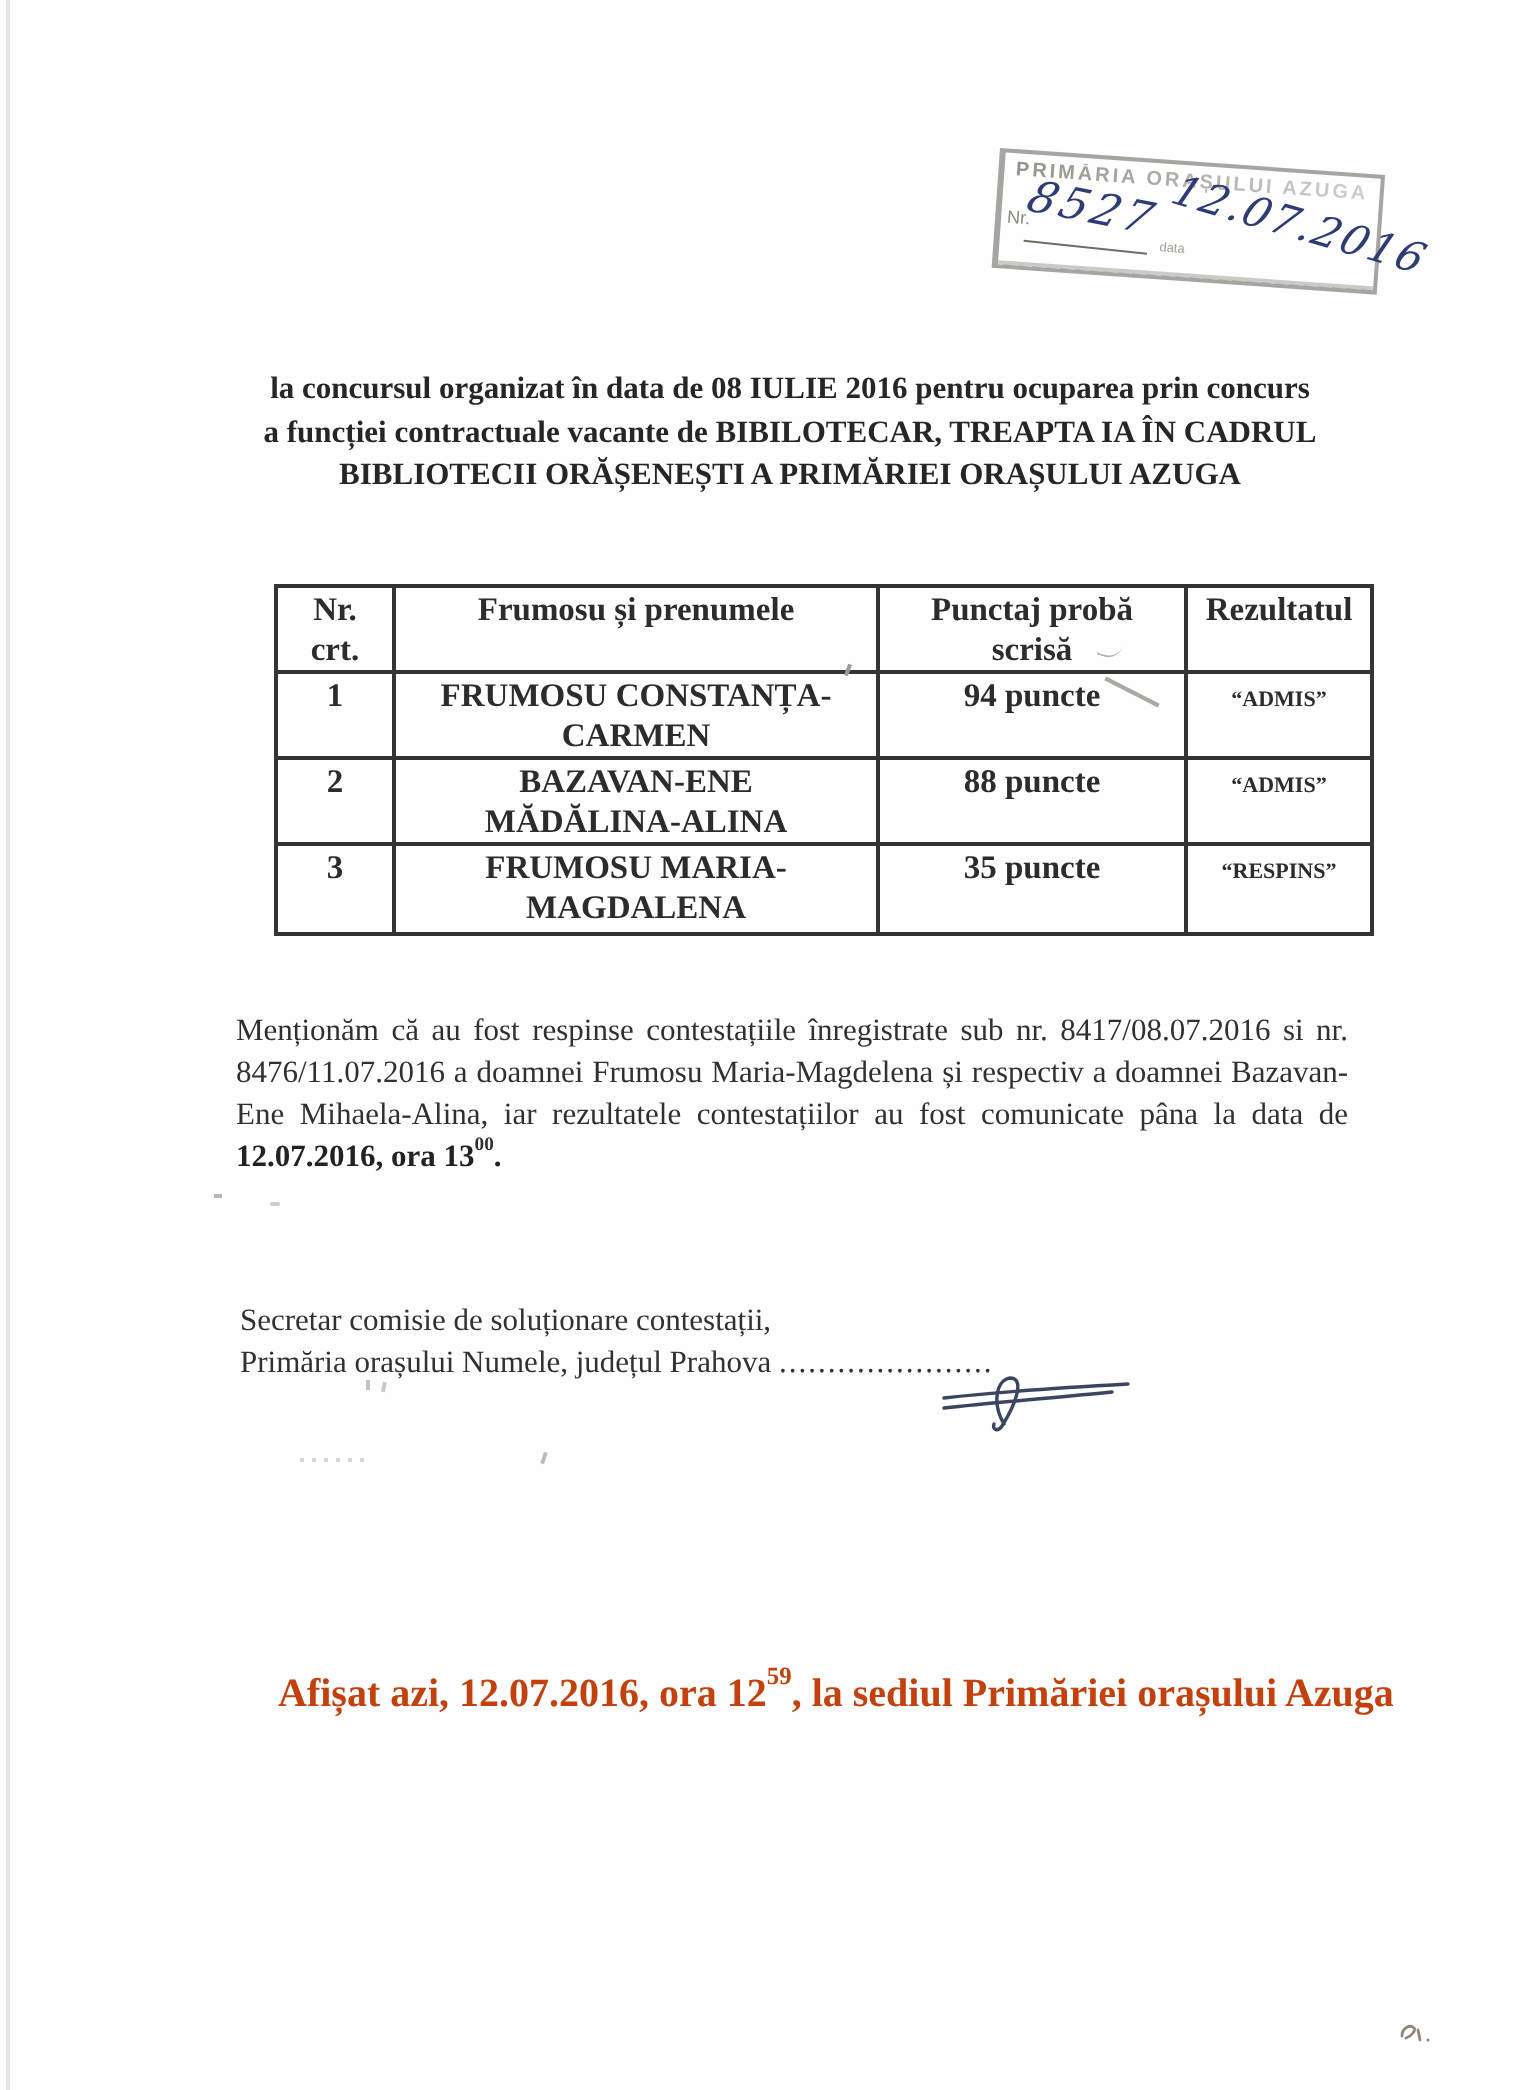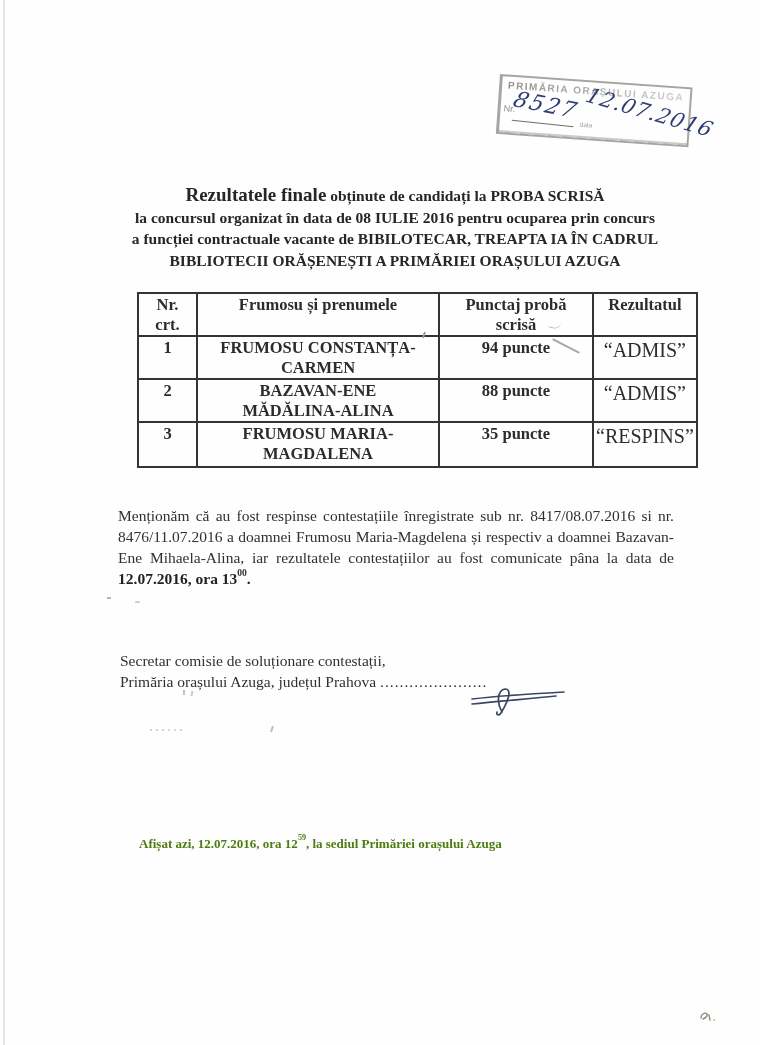--- a/index.html
+++ b/index.html
@@ -41,21 +41,21 @@
   .doc-table{position:absolute;left:137px;top:292px;border-collapse:collapse;}
   .doc-table td,.doc-table th{
     border:2px solid #343434;vertical-align:top;text-align:center;
     padding:1px 2px 0 2px;font-weight:bold;font-size:16.5px;line-height:20px;
     white-space:pre-line;
   }
   .col-nr{width:53px;}
   .col-name{width:236px;}
   .col-score{width:148px;}
   .col-result{width:87px;margin-left:38px;}
-  .doc-table .result{font-weight:normal;font-size:20px;padding-top:3px;}
+  .doc-table .result{font-weight:bold;font-size:11px;padding-top:3px;}
   .doc-table tr.hdr{height:42px;}
   .doc-table tr.r1{height:41px;}
   .doc-table tr.r2{height:42px;}
   .doc-table tr.r3{height:45px;}
 
   
   .paragraph{
     position:absolute;left:118px;top:489px;width:556px;
     font-size:15.5px;line-height:21px;text-align:justify;color:#303030;
   }
@@ -65,21 +65,21 @@
   
   .signature{
     position:absolute;left:120px;top:650px;width:560px;text-align:left;
     font-size:15.5px;line-height:21px;color:#313131;
   }
   .sig-dots{letter-spacing:1px;}
   .sig-squiggle{position:absolute;left:348px;top:36px;}
 
   
   .footer{
-    position:absolute;left:139px;top:836px;font-size:13px;font-weight:bold;color:#4d7c0f;
+    position:absolute;left:139px;top:836px;font-size:20px;font-weight:bold;color:#c2410c;
     white-space:nowrap;
   }
   .footer sup{top:-3px;}
 
   
   .artifact{position:absolute;}
   .pencil-1{left:551px;top:345px;width:30px;border-top:2px solid #a9a9a3;transform:rotate(27deg);}
   .pencil-2{left:549px;top:320px;width:12px;height:8px;border-bottom:1.5px solid #b4b4ae;border-radius:0 0 8px 2px;transform:rotate(15deg);}
   .tick-1{left:423px;top:332px;width:2px;height:6px;background:#9b9b95;transform:rotate(20deg);}
   .speck-a{left:107px;top:597px;width:4px;height:2px;background:#b7b7b1;}
@@ -100,21 +100,20 @@
   <div class="stamp">
     <div class="stamp-org">PRIMĂRIA ORAȘULUI AZUGA</div>
     <div class="stamp-nr-label">Nr.</div>
     <div class="stamp-nr-line"></div>
     <div class="stamp-nr-value hand">8527</div>
     <div class="stamp-date-label">data</div>
     <div class="stamp-date-value hand">12.07.2016</div>
   </div>
 
   <div class="title">
-    <div><span class="lead">Rezultatele finale</span><span> obținute de candidați la PROBA SCRISĂ</span></div>
     <div>la concursul organizat în data de 08 IULIE 2016 pentru ocuparea prin concurs</div>
     <div>a funcției contractuale vacante de BIBILOTECAR, TREAPTA IA ÎN CADRUL</div>
     <div>BIBLIOTECII ORĂȘENEȘTI A PRIMĂRIEI ORAȘULUI AZUGA</div>
   </div>
 
   <table class="doc-table">
     <tbody>
         <tr class="hdr">
       <th class="col-nr">Nr.
 crt.</th>
@@ -144,21 +143,21 @@
       <td>35 puncte</td>
       <td class="result">“RESPINS”</td>
     </tr>
   </tbody>
     </table>
 
   <p class="paragraph"><span>Menționăm că au fost respinse contestațiile înregistrate sub nr. 8417/08.07.2016 si nr. 8476/11.07.2016 a doamnei Frumosu Maria-Magdelena și respectiv a doamnei Bazavan-Ene Mihaela-Alina, iar rezultatele contestațiilor au fost comunicate pâna la data de </span><b>12.07.2016, ora </b><b>13</b><sup>00</sup><b>.</b></p>
 
   <div class="signature">
     <div>Secretar comisie de soluționare contestații,</div>
-    <div><span>Primăria orașului Azuga, județul Prahova</span> <span class="sig-dots">......................</span></div>
+    <div><span>Primăria orașului Numele, județul Prahova</span> <span class="sig-dots">......................</span></div>
     <svg class="sig-squiggle" width="110" height="30" viewBox="0 0 110 30">
       <g fill="none" stroke="#26324f" stroke-width="1.7" stroke-linecap="round" opacity="0.9">
         <path d="M4,13 C30,10 60,8 96,6"></path>
         <path d="M4,18 C32,15 58,13 88,10"></path>
         <path d="M34,26 C28,16 30,4 37,3 C44,3 41,14 33,27 C31,30 28,29 29,26"></path>
       </g>
     </svg>
   </div>
 
   <div class="footer"><span>Afișat azi, 12.07.2016, ora 12</span><sup>59</sup><span>, la sediul Primăriei orașului Azuga</span></div>

